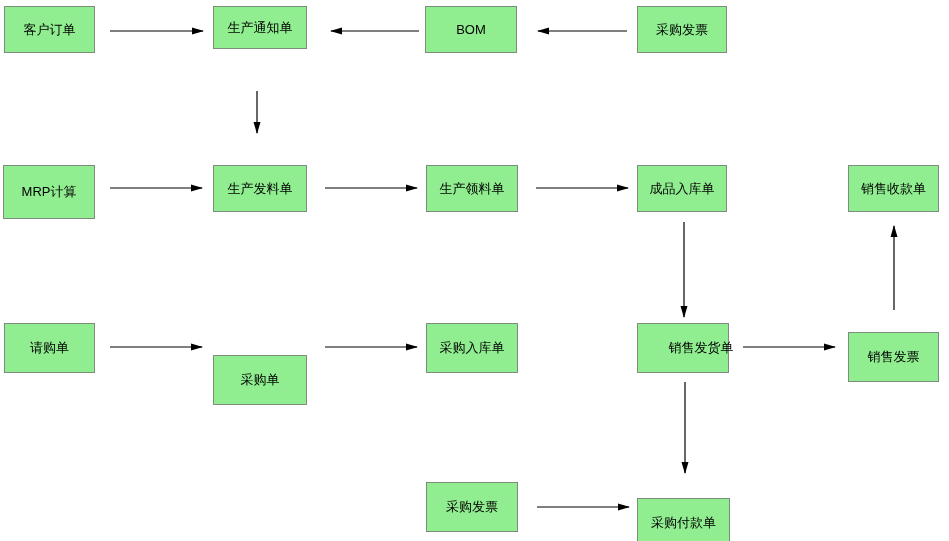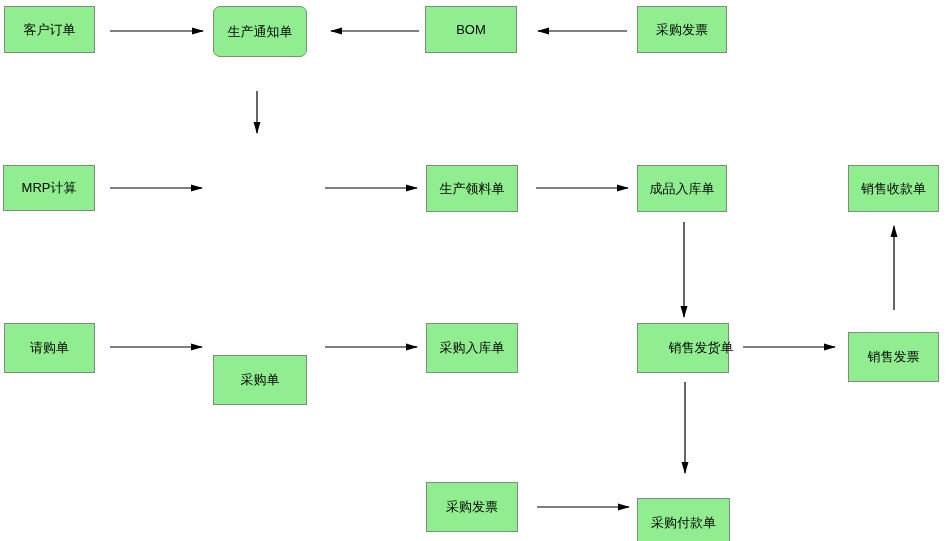--- a/index.html
+++ b/index.html
@@ -36,25 +36,26 @@
     height: 541px;
     pointer-events: none;
   }
 </style>
 </head>
 <body>
 
 <div class="canvas">
 
   <div class="node" style="left:4px;   top:6px;   width:91px; height:47px;">客户订单</div>
-  <div class="node" style="left:213px; top:6px;   width:94px; height:51px;border-radius:7px;">生产通知单</div>
+  <div class="node" style="left:213px; top:6px;   width:94px; height:43px;">生产通知单</div>
   <div class="node" style="left:425px; top:6px;   width:92px; height:47px;">BOM</div>
   <div class="node" style="left:637px; top:6px;   width:90px; height:47px;">采购发票</div>
 
-  <div class="node" style="left:3px;   top:165px; width:92px; height:46px;">MRP计算</div>
+  <div class="node" style="left:3px;   top:165px; width:92px; height:54px;">MRP计算</div>
+  <div class="node" style="left:213px; top:165px; width:94px; height:47px;">生产发料单</div>
   <div class="node" style="left:426px; top:165px; width:92px; height:47px;">生产领料单</div>
   <div class="node" style="left:637px; top:165px; width:90px; height:47px;">成品入库单</div>
   <div class="node" style="left:848px; top:165px; width:91px; height:47px;">销售收款单</div>
 
   <div class="node" style="left:4px;   top:323px; width:91px; height:50px;">请购单</div>
   <div class="node" style="left:213px; top:323px; width:94px; height:50px;margin-top:32px;">采购单</div>
   <div class="node" style="left:426px; top:323px; width:92px; height:50px;">采购入库单</div>
   <div class="node" style="left:637px; top:323px; width:92px; height:50px;padding-left:36px;">销售发货单</div>
   <div class="node" style="left:848px; top:323px; width:91px; height:50px;margin-top:9px;">销售发票</div>
 

